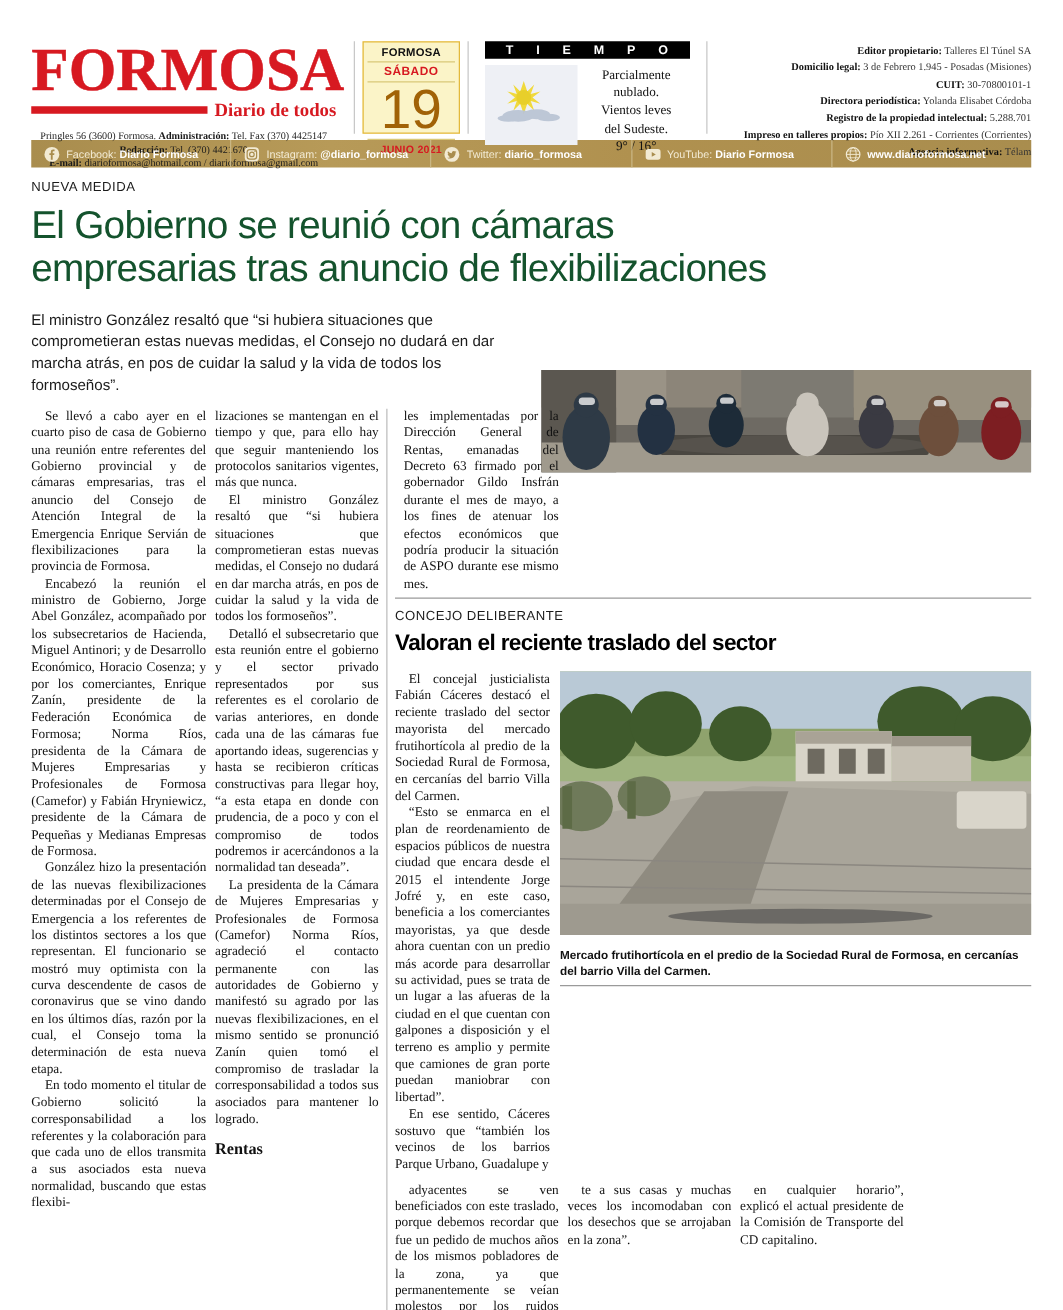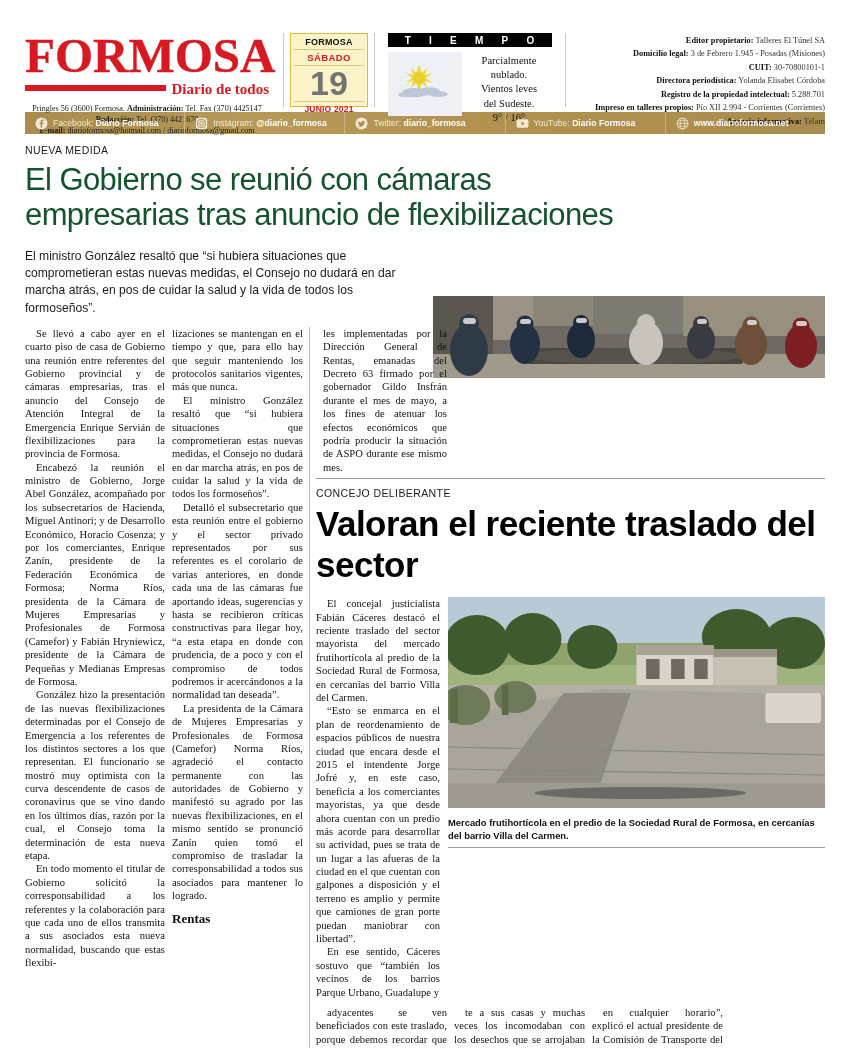--- a/index.html
+++ b/index.html
@@ -30,21 +30,21 @@
   .mh-sep { width: 1px; background: #c8c8c8; margin: 0 6px; }
 
   .mh-date {
     width: 78px; flex: 0 0 78px;
     background: #fbf4c8; border: 1.5px solid #e3b93c;
     text-align: center; padding: 3px 3px;
     display: flex; flex-direction: column; justify-content: space-between;
   }
   .dt-city { font-family:"Liberation Sans", sans-serif; font-weight:bold; font-size:9px; color:#111; letter-spacing:0.2px; padding-bottom:2px; border-bottom:1px solid #d9c878;}
   .dt-day  { font-family:"Liberation Sans", sans-serif; font-weight:bold; font-size:9.5px; color:#d71921; letter-spacing:0.4px; padding:2px 0; border-bottom:1px solid #d9c878;}
-  .dt-num  { font-family:"Liberation Sans", sans-serif; font-weight:bold; font-size:34px; color:#737373; line-height:1; padding:0px 0 1px; }
+  .dt-num  { font-family:"Liberation Sans", sans-serif; font-weight:normal; font-size:44px; color:#a16207; line-height:1; padding:0px 0 1px; }
   .dt-mon  { font-family:"Liberation Sans", sans-serif; font-weight:bold; font-size:8.5px; color:#d71921; letter-spacing:0.2px; border-top:1px solid #d9c878; padding-top:2px;}
 
   .mh-weather { width: 178px; flex: 0 0 178px; padding: 0 7px; }
   .wx-title { display:flex; background:#000; height:14px; align-items:center; justify-content:space-around; padding:0 8px;}
   .wx-title span { color:#fff; font-family:"Liberation Sans", sans-serif; font-weight:bold; font-size:10px; letter-spacing:1px;}
   .wx-body { display:flex; margin-top:5px; align-items:flex-start;}
   .wx-icon { width:74px; height:64px; background:#eef0f5; position:relative; flex:0 0 74px;}
   .wx-sun { position:absolute; left:17px; top:12px; width:28px; height:28px; }
   .wx-cloud { position:absolute; left:8px; top:32px; width:56px; height:16px; }
   .wx-text { flex:1; font-size:10.5px; line-height:1.35; text-align:center; padding-left:4px; padding-top:2px;}
@@ -93,21 +93,21 @@
 
   .vrule { width:1px; background:#bdbdbd; margin:0 6px; align-self:stretch; }
 
   
   .right-region { flex:1; position:relative; }
   .sep-line { height:1px; background:#9a9a9a; margin:4px 0 8px; }
 
   .kicker2 { font-family:"Liberation Sans", sans-serif; font-size:10.5px; letter-spacing:0.4px; color:#1a1a1a; }
   .headline2 {
     font-family:"Liberation Sans", sans-serif; font-weight:bold;
-    font-size:35px; line-height:1.16; letter-spacing:-0.5px; color:#000; margin-top:5px;
+    font-size:18px; line-height:1.16; letter-spacing:-0.5px; color:#000; margin-top:5px;
   }
 
   .story2 { display:flex; margin-top:12px; }
   .s2col { width:124px; flex:0 0 124px; font-size:10.6px; line-height:1.265; text-align:justify; }
   .s2col p { text-indent:11px; margin:0; }
   .s2photo { flex:1; margin-left:8px; }
   .photo2 { width:100%; height:211px; }
   .caption { font-family:"Liberation Sans", sans-serif; font-weight:bold; font-size:9.4px; line-height:1.34; margin-top:5px; }
   .cap-rule { height:1px; background:#9a9a9a; margin-top:5px; }
 
@@ -190,21 +190,21 @@
     </div>
 
     <div class="mh-sep"></div>
 
     <div class="mh-info">
       <div><b>Editor propietario:</b><span class="v"> Talleres El Túnel SA</span></div>
       <div><b>Domicilio legal:</b><span class="v"> 3 de Febrero 1.945 - Posadas (Misiones)</span></div>
       <div><b>CUIT:</b><span class="v"> 30-70800101-1</span></div>
       <div><b>Directora periodística:</b><span class="v"> Yolanda Elisabet Córdoba</span></div>
       <div><b>Registro de la propiedad intelectual:</b><span class="v"> 5.288.701</span></div>
-      <div><b>Impreso en talleres propios:</b><span class="v"> Pío XII 2.994 - Corrientes (Corrientes)</span></div>
+      <div><b>Impreso en talleres propios:</b><span class="v"> Pío XII 2.261 - Corrientes (Corrientes)</span></div>
       <div><b>Agencia informativa:</b><span class="v"> Télam</span></div>
     </div>
   </div>
 
   <div class="social">
 
     <div class="soc-item">
       <svg class="soc-ico" viewBox="0 0 24 24">
         <circle cx="12" cy="12" r="11" fill="#f2ead3"></circle>
         <path d="M13.2 20v-7h2.2l.35-2.7H13.2V8.6c0-.78.22-1.3 1.33-1.3h1.4V4.9c-.25-.03-1.08-.1-2.05-.1-2.03 0-3.42 1.24-3.42 3.5v1.99H8.3V13h2.16v7z" fill="#a98d4e"></path>

